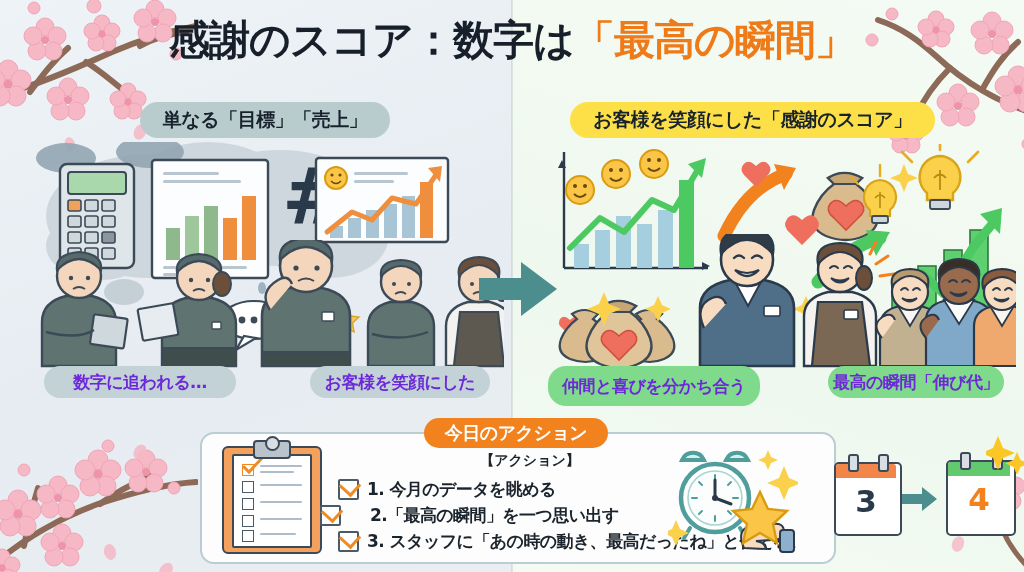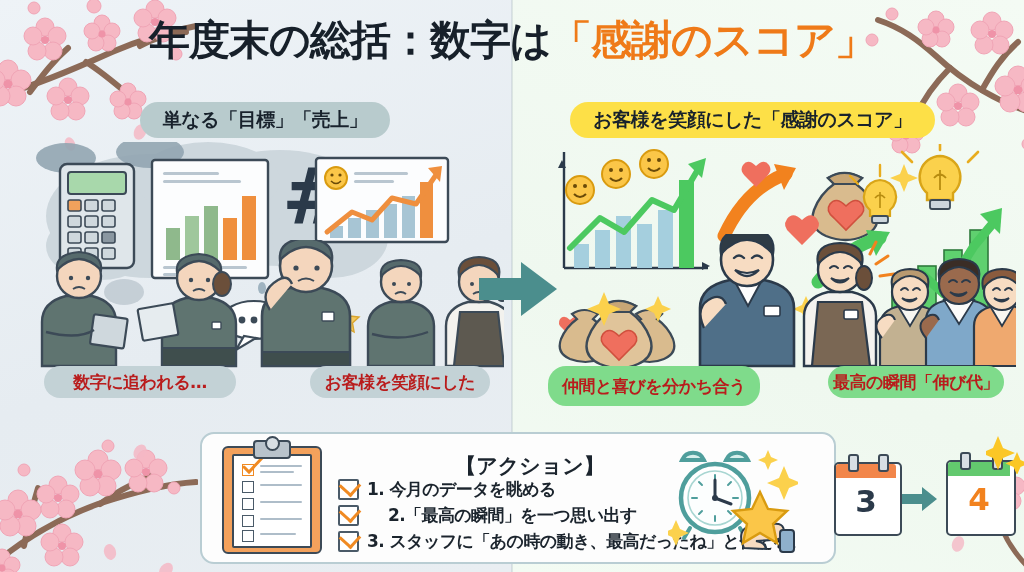--- a/index.html
+++ b/index.html
@@ -23,21 +23,21 @@
   
   .pill{position:absolute;border-radius:22px;font-size:19px;font-weight:bold;color:#18222c;
         display:flex;align-items:center;justify-content:center;white-space:nowrap;letter-spacing:-.5px;
         font-family:Liberation Mono, monospace;}
   .pill-gray{background:#b8cbcd;}
   .pill-green{background:#fde047;}
   #pillLeft{left:140px;top:102px;width:250px;height:36px;}
   #pillRight{left:570px;top:102px;width:365px;height:36px;}
 
   
-  .cap{position:absolute;border-radius:18px;font-size:17px;font-weight:bold;color:#b91c1c;
+  .cap{position:absolute;border-radius:18px;font-size:17px;font-weight:bold;color:#6d28d9;
        display:flex;align-items:center;justify-content:center;white-space:nowrap;letter-spacing:-.5px;
        font-family:"DejaVu Sans","Liberation Sans",sans-serif;}
   .cap-gray{background:#c3d2d6;}
   .cap-green{background:#7fdb8b;}
   #capL1{left:44px;top:366px;width:192px;height:32px;}
   #capL2{left:310px;top:366px;width:180px;height:32px;}
   #capR1{left:548px;top:366px;width:212px;height:40px;}
   #capR2{left:828px;top:366px;width:176px;height:32px;}
 
   
@@ -46,21 +46,21 @@
   
   .ill{position:absolute;}
 
   
   .actionbox{position:absolute;left:200px;top:432px;width:632px;height:128px;background:#fdfdfd;
              border:2px solid #b9cdd3;border-radius:14px;}
   .actionpill{position:absolute;left:424px;top:418px;width:184px;height:30px;background:#f2821e;
               border-radius:15px;color:#fff;font-size:18px;font-weight:bold;display:flex;
               align-items:center;justify-content:center;white-space:nowrap;letter-spacing:-.5px;
               font-family:"DejaVu Sans","Liberation Sans",sans-serif;}
-  .actionhead{position:absolute;left:380px;top:452px;width:300px;text-align:center;font-size:21px;
+  .actionhead{position:absolute;left:380px;top:452px;width:300px;text-align:center;font-size:14px;
               font-weight:bold;color:#1b242d;white-space:nowrap;font-family:"DejaVu Sans","Liberation Sans",sans-serif;}
   .arow{position:absolute;display:flex;align-items:center;gap:8px;font-size:17px;font-weight:bold;
         color:#1b242d;white-space:nowrap;letter-spacing:-.6px;font-family:"DejaVu Sans","Liberation Sans",sans-serif;}
   .cbox{width:17px;height:17px;border:2px solid #4a5a68;border-radius:2px;background:#fff;position:relative;flex:none;}
   .cbox:after{content:"";position:absolute;left:2px;top:-3px;width:13px;height:13px;
               border-right:3.4px solid #f08a22;border-bottom:3.4px solid #f08a22;transform:rotate(42deg);}
 
   
   .clip-body{position:absolute;left:222px;top:446px;width:96px;height:104px;background:#f3a15c;
              border:2.5px solid #3c4a57;border-radius:6px;}
@@ -287,21 +287,21 @@
           <circle r="9" cx="-12" cy="-4"></circle>
           <circle r="4" cx="0" cy="0" fill="#ef93a8" stroke="none"></circle>
         </g>
     </g>
     <g fill="#f5b9c6" opacity=".8">
         <ellipse cx="58" cy="104" rx="6" ry="8" transform="rotate(20 58 104)"></ellipse>
       </g>
   </svg>
 
   <div class="title">
-    <span class="k">年度末の総括：数字は</span><span class="o">「感謝のスコア」</span>
+    <span class="k">感謝のスコア：数字は</span><span class="o">「最高の瞬間」</span>
   </div>
 
   <div class="pill pill-gray" id="pillLeft">単なる「目標」「売上」</div>
 
   <div class="pill pill-green" id="pillRight">お客様を笑顔にした「感謝のスコア」</div>
 
   <svg class="ill" style="left:30px;top:142px;" width="470" height="226" viewBox="0 0 470 226">
 
     <g fill="#ccd6dc" opacity=".95">
       <ellipse cx="120" cy="74" rx="104" ry="62"></ellipse>
@@ -659,20 +659,21 @@
       <path d="M308 64 q8 7 15 0 q-8 4 -15 0 Z" fill="#fff" stroke="#2b3a4a" stroke-width="1.8"></path>
     </g>
   </svg>
 
   <div class="cap cap-gray" id="capL1">数字に追われる…</div>
   <div class="cap cap-gray" id="capL2">お客様を笑顔にした</div>
   <div class="cap cap-green" id="capR1">仲間と喜びを分かち合う</div>
   <div class="cap cap-green" id="capR2">最高の瞬間「伸び代」</div>
 
   <div class="actionbox"></div>
+  <div class="actionpill">今日のアクション</div>
 
   <div class="clip-body"></div>
   <div class="clip-paper">
     <div class="mini-cb" style="left:8px;top:8px;border-color:#f08a22;"></div>
     <svg style="position:absolute;left:8px;top:1px;" width="22" height="18" viewBox="0 0 22 18">
         <path d="M2 10 L7 15 L20 1" stroke="#f08a22" stroke-width="3" fill="none" stroke-linecap="round"></path>
       </svg>
     <div class="mini-cb" style="left:8px;top:25px;"></div>
     <div class="mini-cb" style="left:8px;top:42px;"></div>
     <div class="mini-cb" style="left:8px;top:59px;"></div>
@@ -685,21 +686,21 @@
     <div class="mini-line" style="left:26px;top:77px;width:36px;"></div>
   </div>
   <div class="clip-clamp"></div>
   <div class="clip-ring"></div>
 
   <div class="actionhead">【アクション】</div>
   <div class="arow" style="left:338px;top:478px;">
     <span class="cbox"></span>
     <span>1. 今月のデータを眺める</span>
   </div>
-  <div class="arow" style="left:338px;top:504px;gap:29px;">
+  <div class="arow" style="left:320px;top:504px;gap:29px;">
     <span class="cbox"></span>
     <span>2.「最高の瞬間」を一つ思い出す</span>
   </div>
   <div class="arow" style="left:338px;top:530px;">
     <span class="cbox"></span>
     <span>3. スタッフに「あの時の動き、最高だったね」と伝える。</span>
   </div>
 
   <svg class="ill" style="left:668px;top:444px;" width="130" height="110" viewBox="0 0 130 110">
     <g stroke="#4f9e9c" stroke-width="4" fill="#d8efec">

